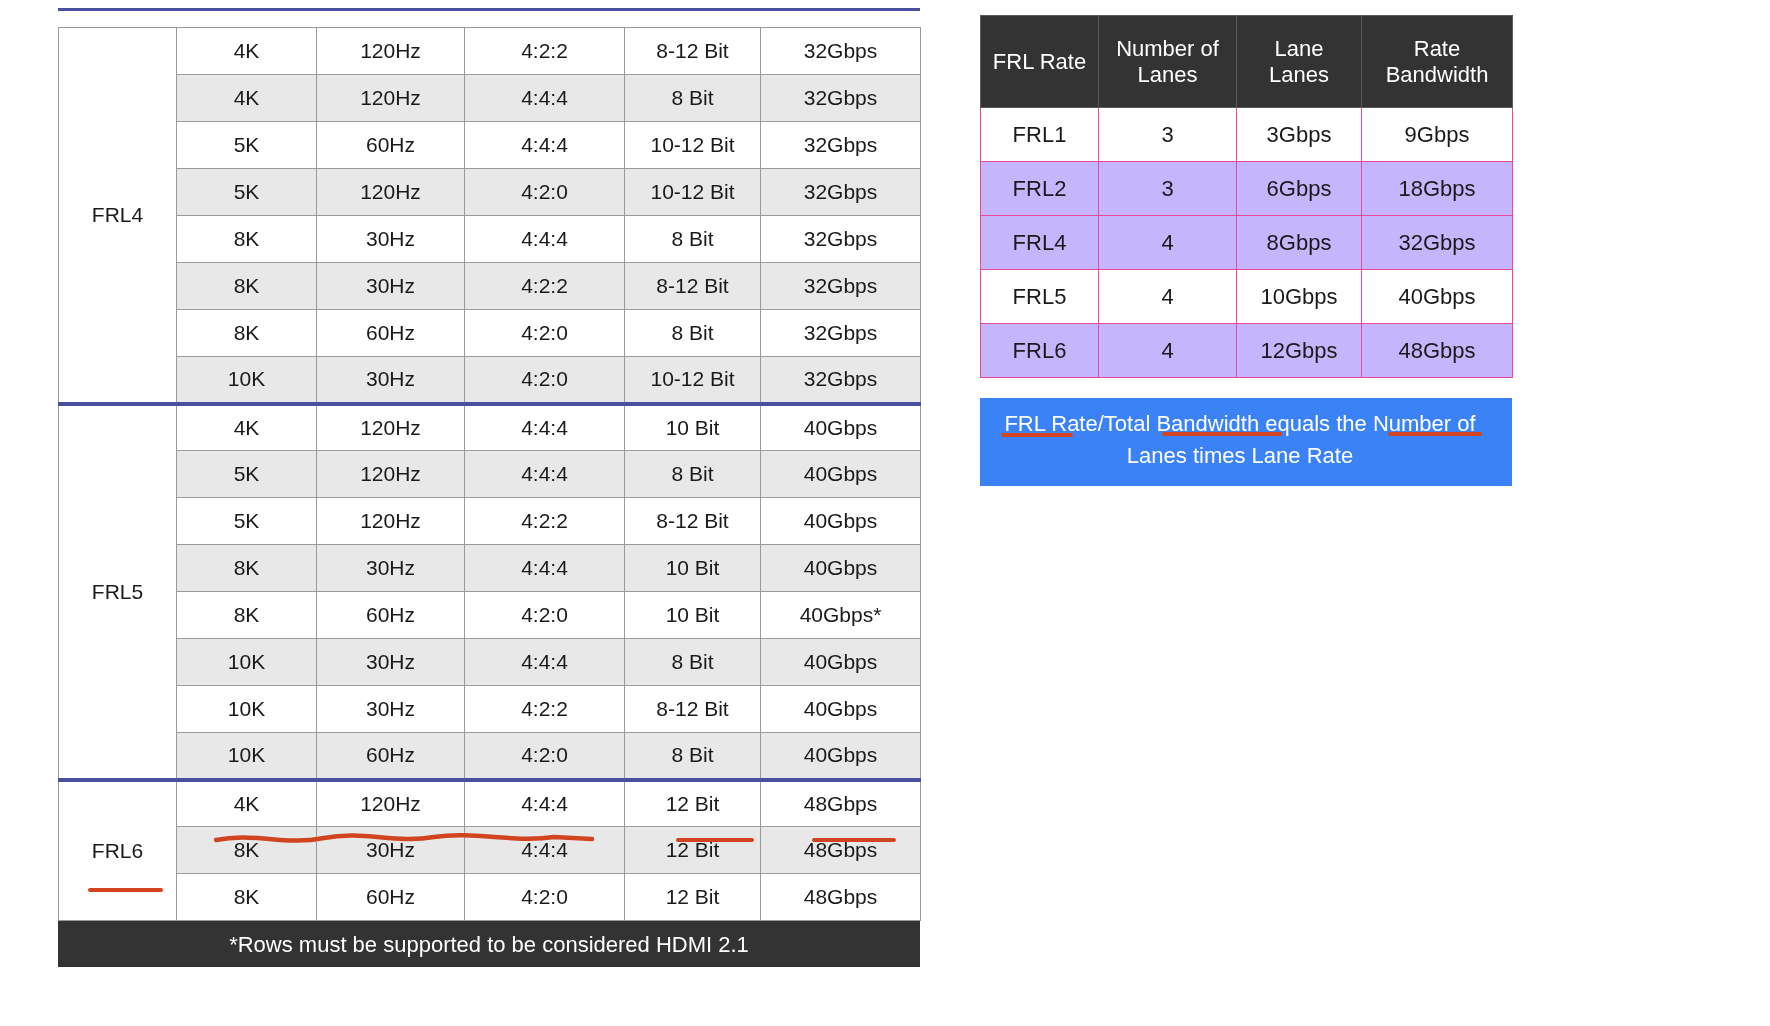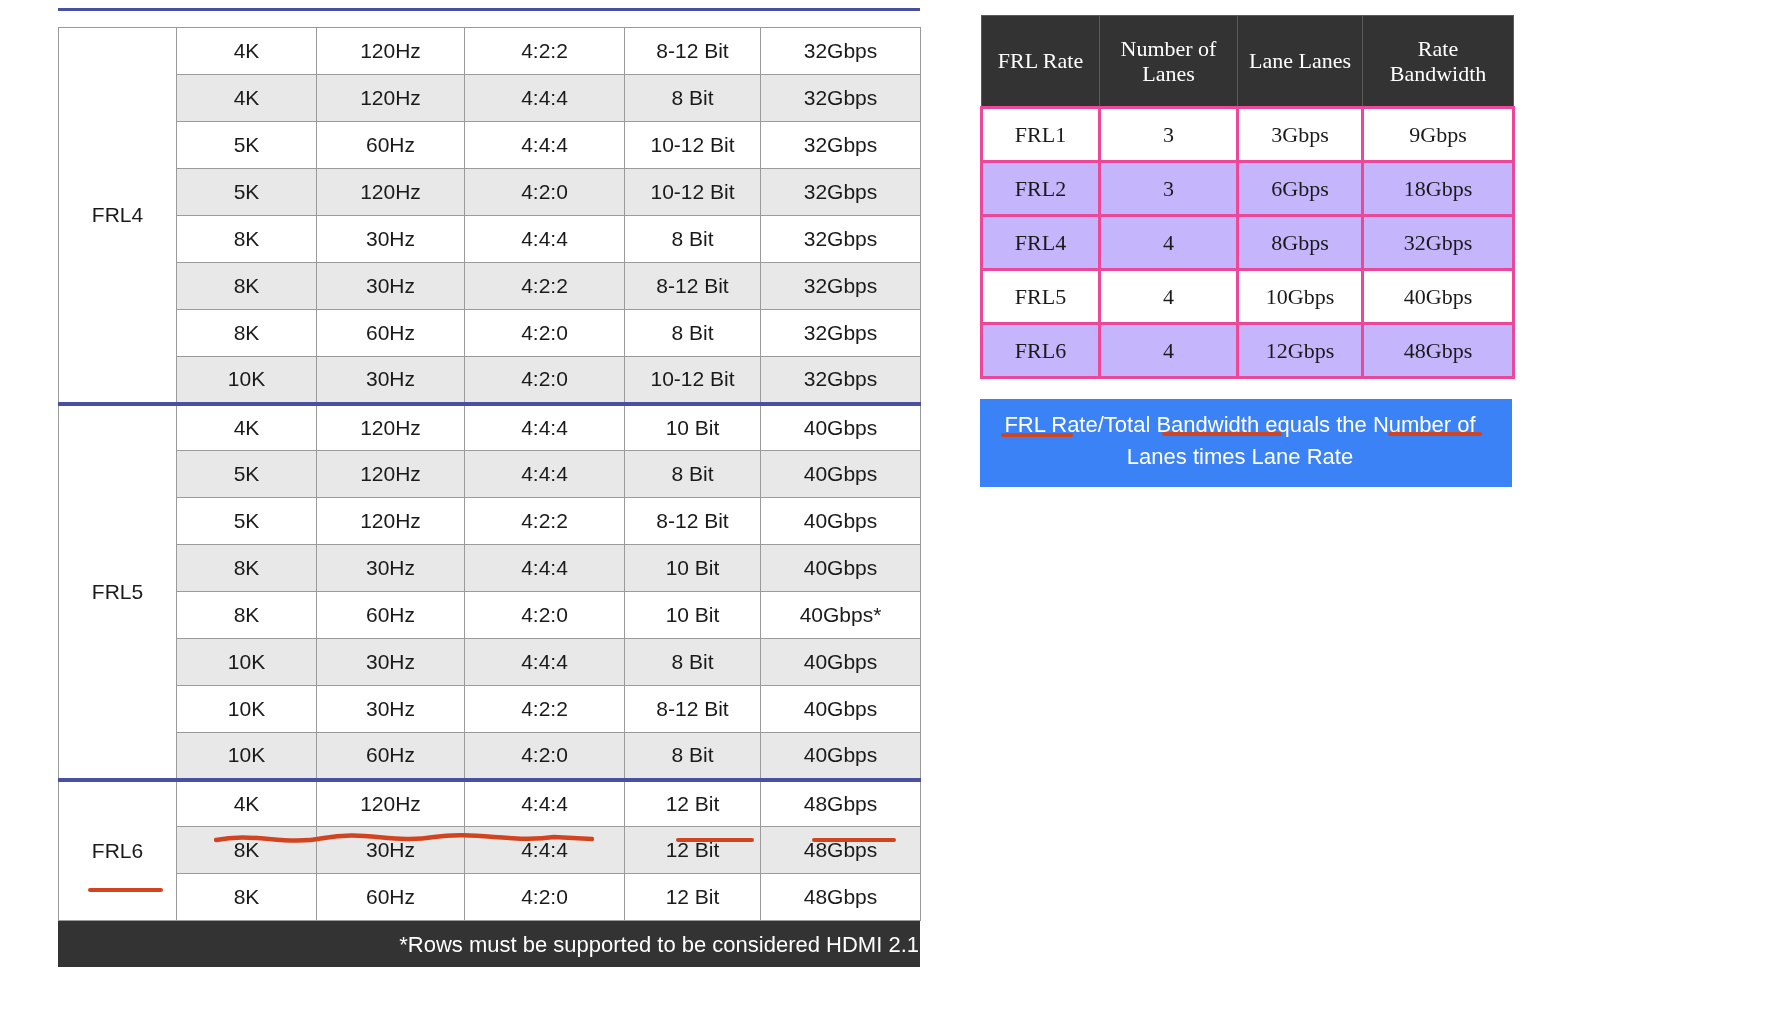--- a/index.html
+++ b/index.html
@@ -60,53 +60,52 @@
   .col-bit { width: 136px; }
   .col-bw { width: 160px; }
 
   tr.group-sep-top td { border-top: 4px solid #4a4fa0; }
   tr.group-sep-bottom td { border-bottom: 4px solid #4a4fa0; }
 
   .footer-band {
     background: #333333;
     color: #ffffff;
     font-size: 22px;
-    text-align: right;
+    text-align: center;
     height: 46px;
     line-height: 46px;
     width: 862px;
     border: 1px solid #333333;
   }
 
   
   .right-table-wrap {
     position: absolute;
     left: 980px;
     top: 15px;
     width: 532px;
   }
   table.right-table {
     border-collapse: collapse;
     width: 532px;
     table-layout: fixed;
-    font-family: Liberation Serif, serif;
   }
   table.right-table th {
     background: #333333;
     color: #ffffff;
     font-weight: normal;
     font-size: 22px;
     height: 92px;
     vertical-align: middle;
     border: 1px solid #5a5a5a;
     padding: 0 6px;
     line-height: 1.15;
   }
   table.right-table td {
-    border: 3px solid #ec4899;
+    border: 1px solid #ec4899;
     height: 54px;
     text-align: center;
     vertical-align: middle;
     font-size: 22px;
     color: #1a1a1a;
     background: #ffffff;
   }
   table.right-table tr.shaded td { background: #c4b5fd; }
   .r-col1 { width: 118px; }
   .r-col2 { width: 138px; }

